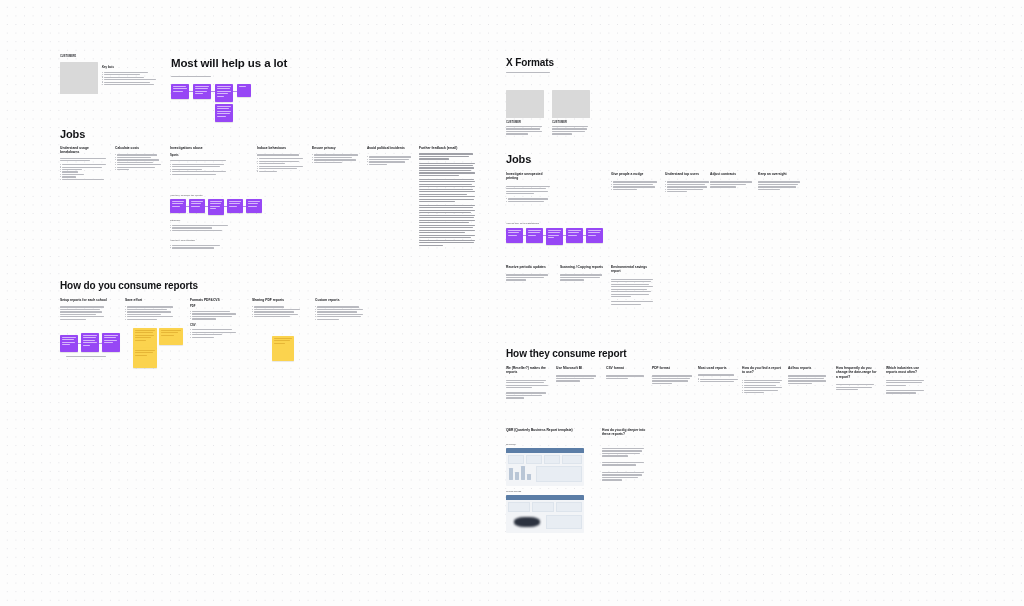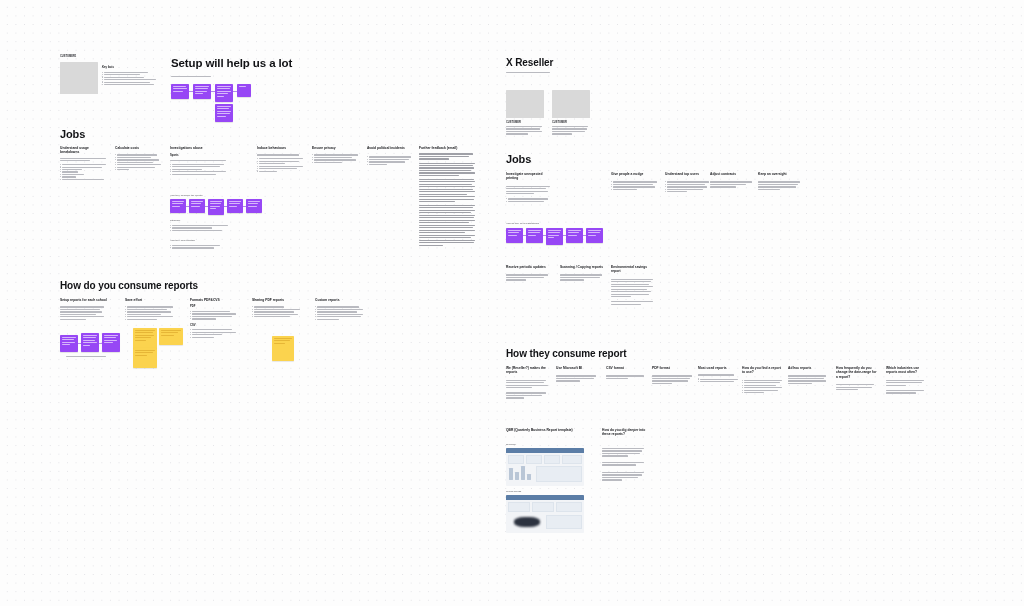--- a/index.html
+++ b/index.html
@@ -117,21 +117,21 @@
     <div class="lines bullets" style="margin-top:2px;">
       <i style="width:44px"></i>
         <i style="width:36px"></i>
         <i style="width:40px"></i>
       <i style="width:52px"></i>
         <i style="width:46px"></i>
         <i style="width:50px"></i>
     </div>
   </div>
 
-  <div class="blk board-title t-xl" style="left:171px; top:57px;">Setup will help us a lot</div>
+  <div class="blk board-title t-xl" style="left:171px; top:57px;">Most will help us a lot</div>
   <div class="lines" style="position:absolute; left:171px; top:76px;">
     <i style="width:40px"></i>
   </div>
 
   <div class="note" style="left:171px; top:84px; width:18px; height:15px;">
     <div class="lines">
         <i style="width:13px"></i>
         <i style="width:14px"></i>
         <i style="width:10px"></i>
       </div>
@@ -474,21 +474,21 @@
     </div>
   </div>
   <div class="note yellow" style="left:272px; top:336px; width:22px; height:25px;">
     <div class="lines">
         <i style="width:18px"></i>
         <i style="width:16px"></i>
         <i style="width:11px"></i>
       </div>
     </div>
 
-  <div class="blk board-title t-lg" style="left:506px; top:57px;">X Reseller</div>
+  <div class="blk board-title t-lg" style="left:506px; top:57px;">X Formats</div>
   <div class="lines" style="position:absolute; left:506px; top:72px;">
     <i style="width:44px"></i>
   </div>
 
   <div class="img-ph" style="left:506px; top:90px; width:38px; height:28px;"></div>
   <div class="blk caption" style="left:506px; top:121px;">CUSTOMER</div>
   <div class="lines" style="position:absolute; left:506px; top:126px;">
     <i style="width:36px"></i>
       <i style="width:34px"></i>
       <i style="width:36px"></i>

